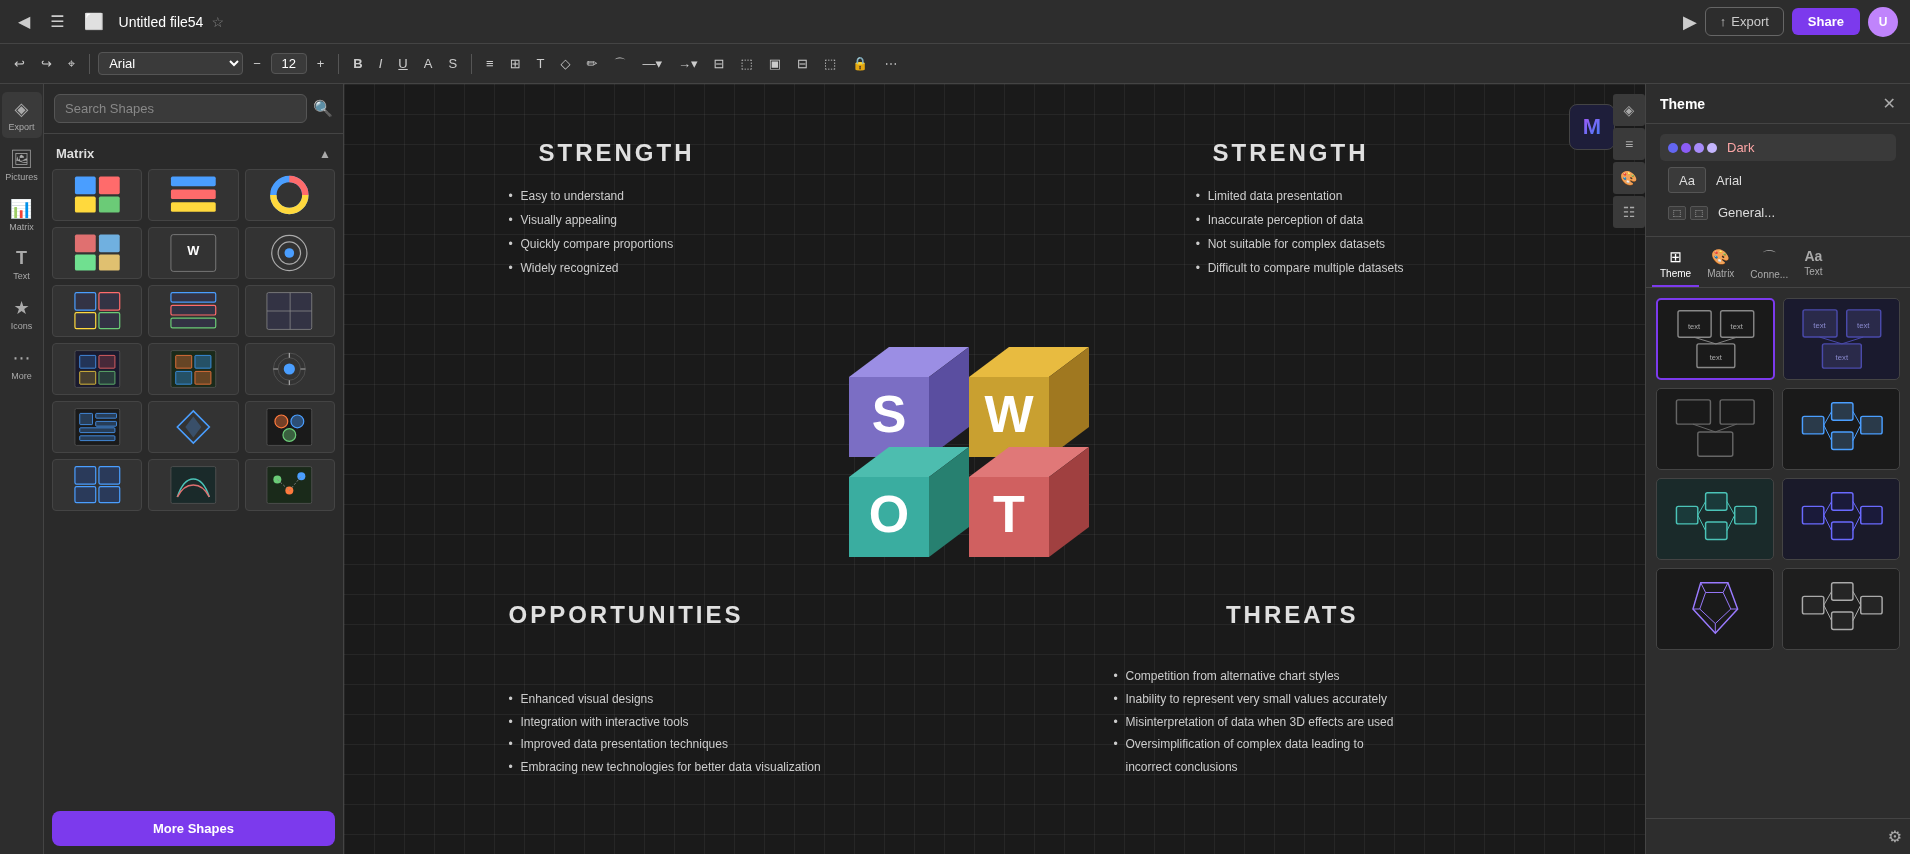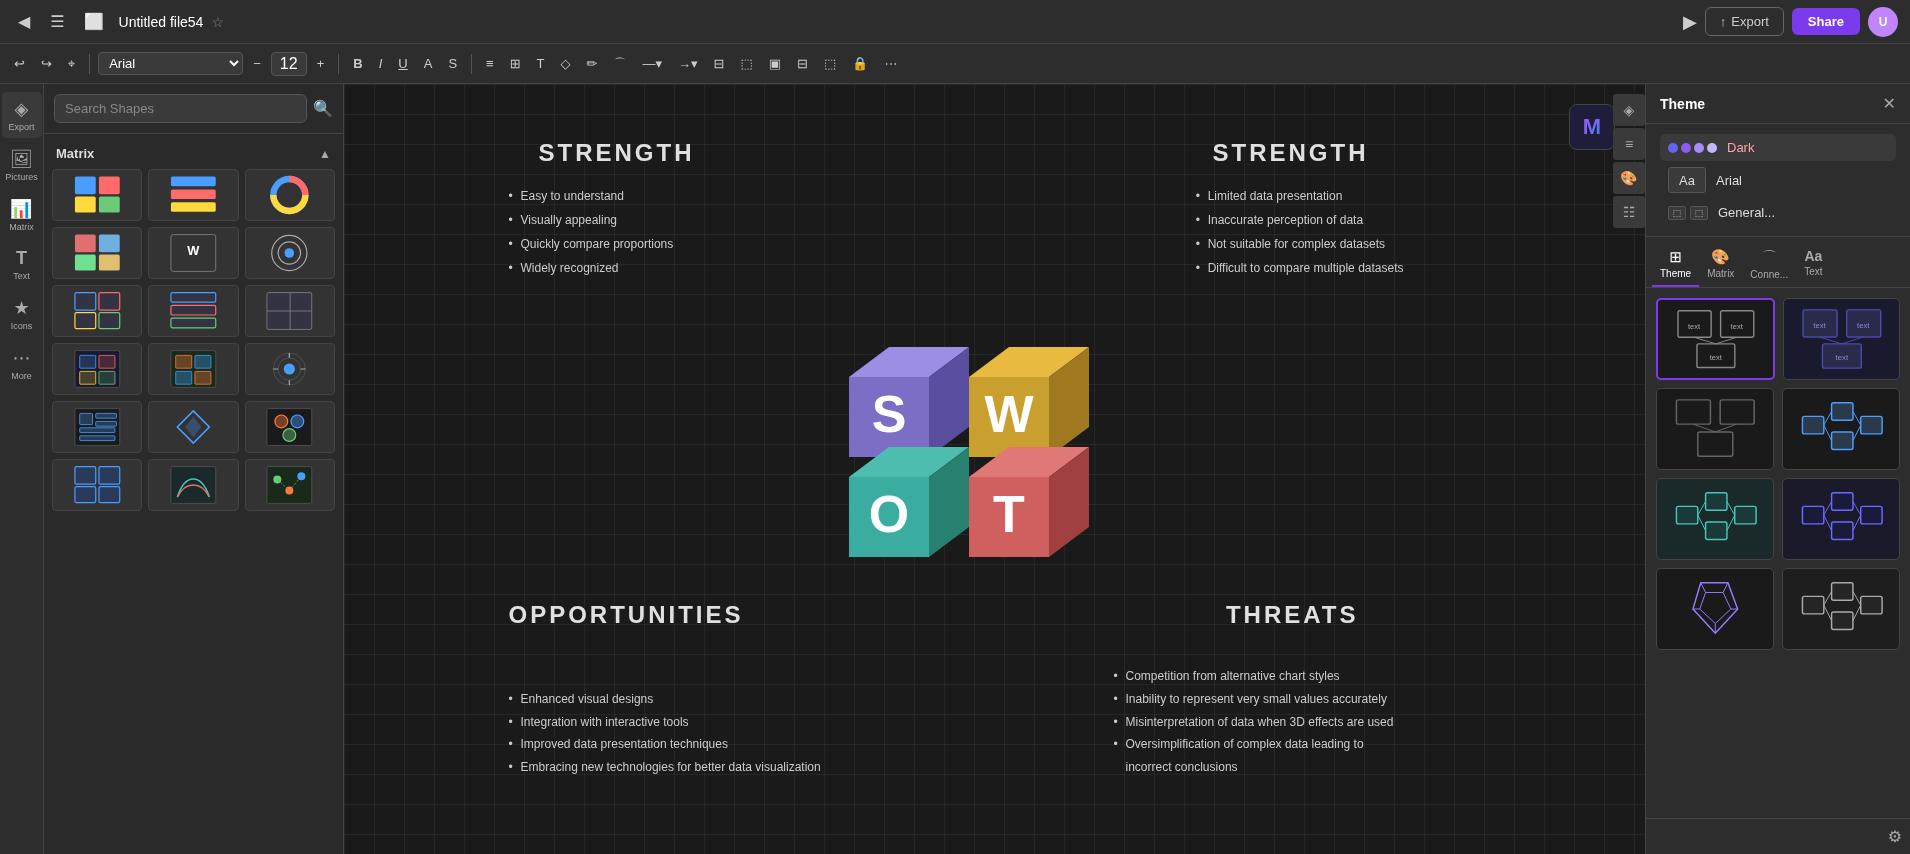--- a/index.html
+++ b/index.html
@@ -20,21 +20,21 @@
     .avatar { width: 30px; height: 30px; border-radius: 50%; background: #c084fc; display: flex; align-items: center; justify-content: center; font-size: 12px; font-weight: bold; color: #fff; cursor: pointer; }
     .play-btn { background: none; border: none; color: #ccc; cursor: pointer; font-size: 18px; }
 
     
     .toolbar {
       height: 40px; background: #2d2d2d; display: flex; align-items: center; padding: 0 8px; gap: 4px; border-bottom: 1px solid #444; flex-shrink: 0; overflow: hidden;
     }
     .toolbar-btn { background: none; border: none; color: #ccc; cursor: pointer; padding: 4px 6px; border-radius: 3px; font-size: 13px; display: flex; align-items: center; white-space: nowrap; }
     .toolbar-sep { width: 1px; height: 20px; background: #555; margin: 0 4px; }
     .font-select { background: #3a3a3a; border: 1px solid #555; color: #fff; border-radius: 4px; padding: 2px 6px; font-size: 13px; cursor: pointer; }
-    .font-size-box { background: #3a3a3a; border: 1px solid #555; color: #fff; border-radius: 4px; padding: 2px 4px; font-size: 16px; width: 36px; text-align: center; cursor: pointer; }
+    .font-size-box { background: #3a3a3a; border: 1px solid #555; color: #fff; border-radius: 4px; padding: 2px 4px; font-size: 13px; width: 36px; text-align: center; cursor: pointer; }
     .bold-btn { font-weight: bold; }
     .italic-btn { font-style: italic; }
 
     
     .main-area { display: flex; flex: 1; overflow: hidden; }
 
     
     .sidebar-icons {
       width: 44px; background: #2d2d2d; display: flex; flex-direction: column; align-items: center; padding: 8px 0; gap: 4px; border-right: 1px solid #444; flex-shrink: 0;
     }
@@ -333,20 +333,21 @@
               <rect x="2" y="2" width="56" height="46" fill="#1a2a1a" rx="2" stroke="#555" stroke-width="1"></rect>
               <circle cx="15" cy="18" r="5" fill="#6bcb77"></circle>
               <circle cx="30" cy="32" r="5" fill="#ff7a3d"></circle>
               <circle cx="45" cy="14" r="5" fill="#4a9eff"></circle>
               <path d="M15,18 L30,32 L45,14" fill="none" stroke="#888" stroke-width="1" stroke-dasharray="3,2"></path>
             </svg>
         </div>
       </div>
     </div>
 
+    <button class="more-shapes-btn">More Shapes</button>
   </div>
 
   <div class="canvas-area">
     <div class="canvas-bg">
 
       <div class="canvas-logo">
         <span style="font-size:22px;background:linear-gradient(135deg,#a855f7,#3b82f6);-webkit-background-clip:text;-webkit-text-fill-color:transparent;font-weight:900;">M</span>
       </div>
 
       <div style="position:absolute;top:50%;left:50%;transform:translate(-55%,-50%);width:920px;height:700px;">

